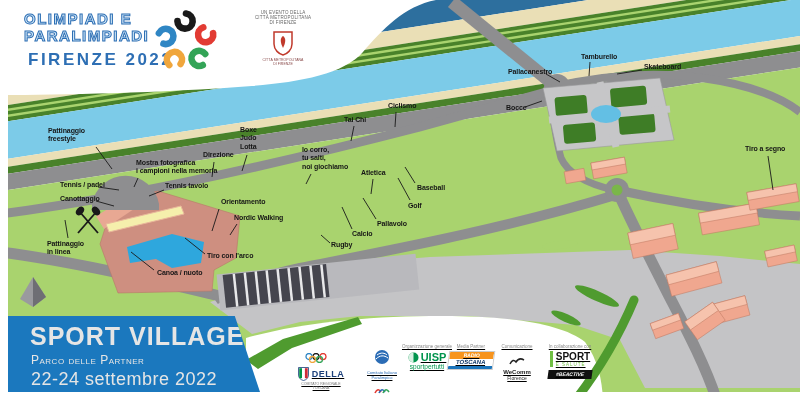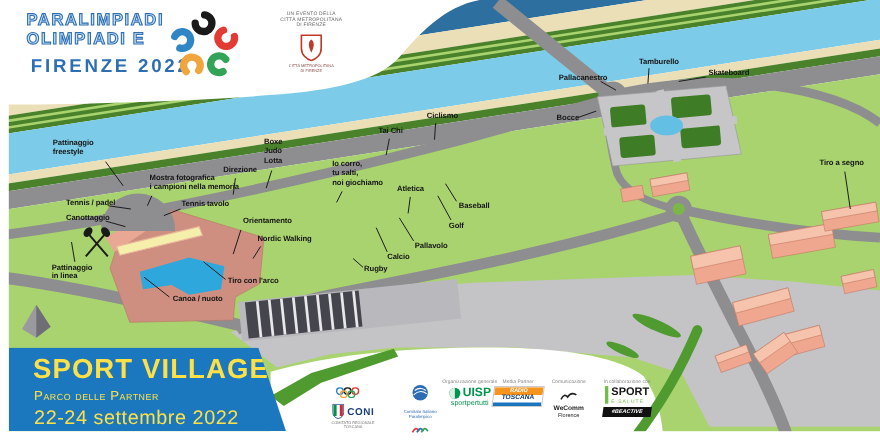--- a/index.html
+++ b/index.html
@@ -20,27 +20,27 @@
   .hdr-sub{position:absolute;left:28px;top:50px;font-size:17px;font-weight:bold;
        letter-spacing:2.5px;color:#2e6fb4;}
   .evt-note{position:absolute;left:244px;top:10px;width:78px;text-align:center;
        font-size:4.5px;color:#666;white-space:pre-line;letter-spacing:.2px;}
   .crest-cap{position:absolute;left:252px;top:58px;width:62px;text-align:center;
        font-size:3.5px;color:#8a4a4a;white-space:pre-line;}
 
   
   .panel{position:absolute;left:8px;top:316px;width:252px;height:76px;
        background:#1b78be;clip-path:polygon(0 0,90% 0,100% 100%,0 100%);
-       color:#fde047;}
+       color:#e5e5e5;}
   .panel .t1{position:absolute;left:22px;top:6px;font-size:25px;font-weight:bold;letter-spacing:1px;}
   .panel .t2{position:absolute;left:23px;top:37px;font-size:12px;font-variant:small-caps;letter-spacing:.5px;}
   .panel .t3{position:absolute;left:23px;top:53px;font-size:18px;letter-spacing:.5px;}
 
   
-  .sponsor{position:absolute;text-align:center;}
+  .sponsor{position:absolute;text-align:center;text-decoration:underline;}
   .sp-cap{font-size:4.5px;color:#888;margin-bottom:2px;}
   .coni-name{font-size:9px;font-weight:bold;color:#1b3f7a;letter-spacing:.5px;}
   .coni-sub{font-size:3.5px;color:#777;width:46px;}
   .cip-sub{font-size:4px;color:#2b6cb5;width:52px;}
   .uisp-name{font-size:11px;font-weight:bold;color:#00944d;}
   .uisp-sub{font-size:6.5px;color:#00944d;}
   .rt-box{width:44px;height:17px;transform:skewX(-8deg);border:0.5px solid #ccc;overflow:hidden;margin:0 auto;}
   .rt-top{background:#f7941d;color:#fff;font-size:5px;font-weight:bold;height:7px;line-height:7px;}
   .rt-bot{background:#fff;color:#123a6b;font-size:6px;font-weight:bold;height:7px;line-height:7px;}
   .rt-bar{background:#1b75bc;height:3px;}
@@ -251,22 +251,22 @@
   <div class="lbl" style="left:377px;top:220px;">Pallavolo</div>
   <div class="lbl" style="left:352px;top:230px;">Calcio</div>
   <div class="lbl" style="left:331px;top:241px;">Rugby</div>
   <div class="lbl" style="left:508px;top:68px;">Pallacanestro</div>
   <div class="lbl" style="left:581px;top:53px;">Tamburello</div>
   <div class="lbl" style="left:644px;top:63px;">Skateboard</div>
   <div class="lbl" style="left:506px;top:104px;">Bocce</div>
   <div class="lbl" style="left:745px;top:145px;">Tiro a segno</div>
 
   <div class="hdr-title">
+    <div>OLIMPIADI E</div>
     <div>PARALIMPIADI</div>
-    <div>OLIMPIADI E</div>
   </div>
   <div class="hdr-sub">FIRENZE 2022</div>
 
   <svg style="position:absolute;left:148px;top:4px;" width="76" height="76" viewBox="-40 -40 80 80">
     <g fill="none" stroke-width="7" stroke-linecap="round">
       <g transform="rotate(0)">
           <path d="M0,-30 a8,8 0 1 1 -9,8" stroke="#1a1a1a"></path>
         </g>
       <g transform="rotate(72)">
           <path d="M0,-30 a8,8 0 1 1 -9,8" stroke="#e23b33"></path>
@@ -308,21 +308,21 @@
           <circle cx="8.5" cy="6.5" r="3" stroke="#f0a63c"></circle>
         <circle cx="15.5" cy="6.5" r="3" stroke="#33a457"></circle>
       </g>
     </svg>
     <div style="display:flex;align-items:center;gap:3px;justify-content:center;">
       <svg width="11" height="14" viewBox="0 0 11 14">
         <path d="M0.5,0.5 H10.5 V8 C10.5,11 8,13 5.5,13.5 C3,13 0.5,11 0.5,8 Z" fill="#fff" stroke="#1b3f7a" stroke-width="0.8"></path>
         <rect x="1.2" y="1.2" width="2.8" height="10" fill="#009246"></rect>
           <rect x="6.9" y="1.2" width="2.8" height="10" fill="#ce2b37"></rect>
       </svg>
-      <span class="coni-name">CONI</span>
+      <span class="coni-name">DELLA</span>
     </div>
     <div class="coni-sub" style="margin:1px auto 0;">COMITATO REGIONALE TOSCANA</div>
   </div>
 
   <div class="sponsor" style="left:356px;top:349px;width:52px;">
     <svg width="16" height="16" viewBox="0 0 16 16">
       <circle cx="8" cy="8" r="7" fill="#2b6cb5"></circle>
       <path d="M2,10 C6,6 10,6 14,9 M3,6 C7,3 11,4 13,6" stroke="#fff" stroke-width="1" fill="none"></path>
     </svg>
     <div class="cip-sub" style="margin:1px auto 0;">Comitato Italiano Paralimpico</div>

